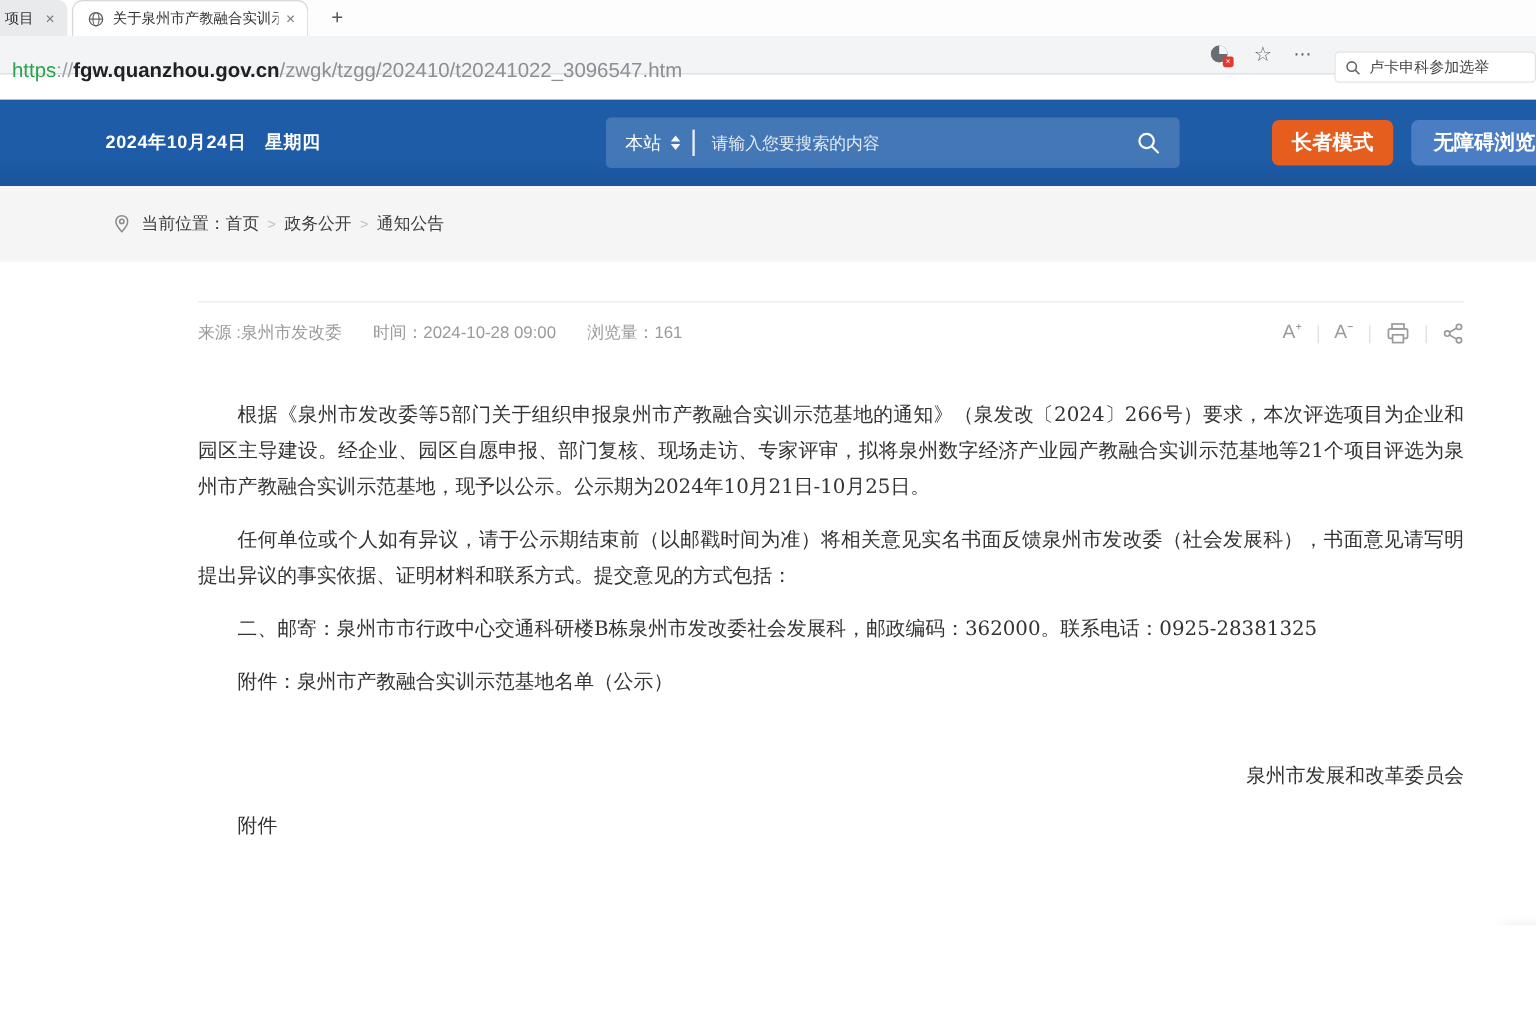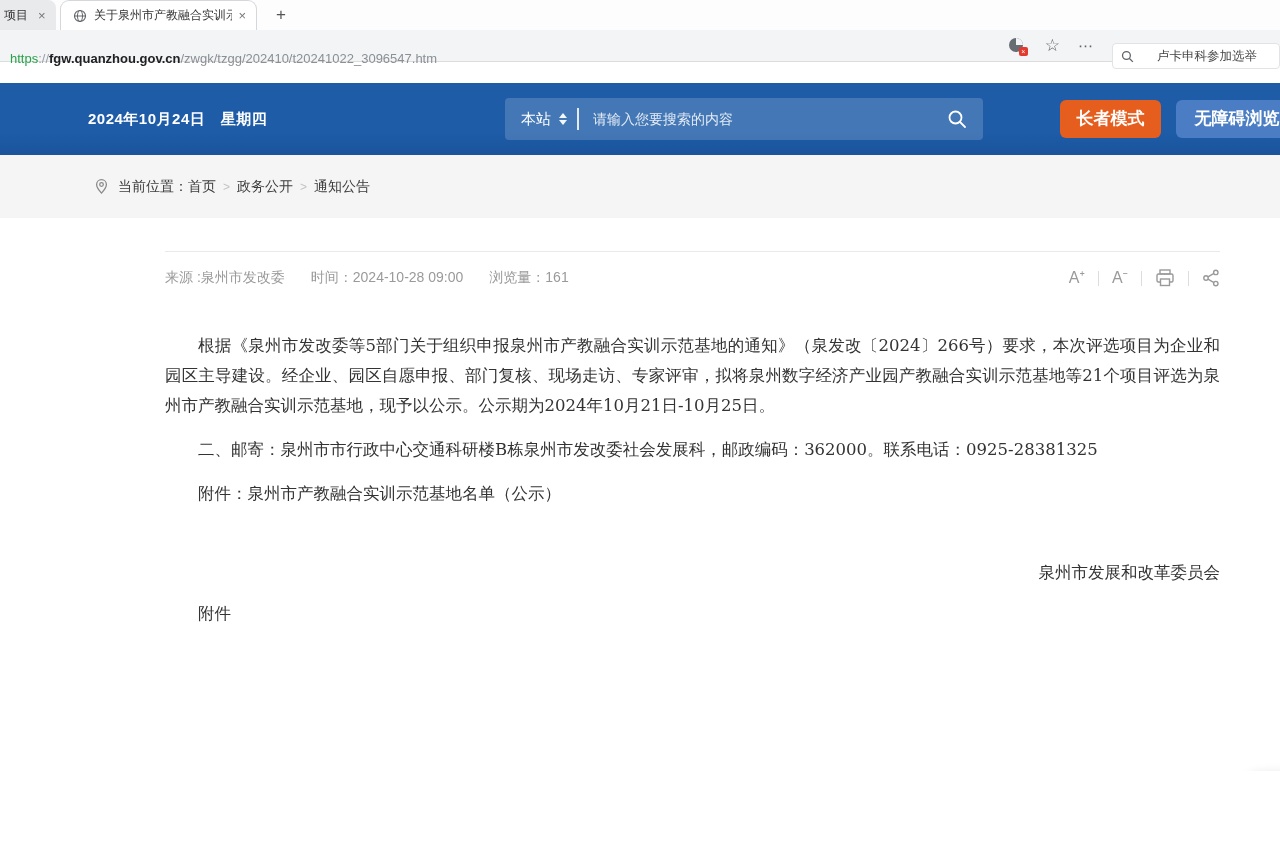--- a/index.html
+++ b/index.html
@@ -13,33 +13,33 @@
   .tab { position:absolute; top:0; height:30px; display:flex; align-items:center; font-size:12px; color:#333; }
   .tab-bg { left:-34px; width:90px; background:#e9eaec; border-radius:8px 8px 0 0; padding-left:38px; }
   .tab-bg .tab-close { margin-left:8px; }
   .tab-active { left:60px; width:197px; background:#fff; border:1px solid #d5d7da; border-bottom:none; border-radius:9px 9px 0 0; padding:0 8px 0 12px; }
   .tab-title { white-space:nowrap; overflow:hidden; max-width:138px; }
   .tab-close { color:#777; font-size:13px; cursor:default; margin-left:auto; padding:0 2px; }
   .globe { width:14px; height:14px; margin-right:7px; flex:0 0 auto; }
   .newtab { position:absolute; left:268px; top:2px; width:26px; height:26px; text-align:center; line-height:26px; font-size:17px; color:#555; }
 
   .urlrow { position:absolute; left:0; top:30px; width:1280px; height:32px; background:#f3f4f6; border-bottom:1px solid #dcdcdc; display:flex; align-items:center; }
-  .url { margin-left:10px; font-size:13px; white-space:nowrap;margin-top:26px; }
+  .url { margin-left:10px; font-size:17px; white-space:nowrap;margin-top:26px; }
   .url .proto { color:#27a348; }
   .url .sep { color:#9aa0a6; }
   .url .host { color:#202124; font-weight:bold; }
   .url .path { color:#8a8f94; }
   .urlrow-right { margin-left:auto; display:flex; align-items:center; gap:18px; padding-right:0; }
   .block-ico { position:relative; width:18px; height:18px; }
   .block-ico .dot { position:absolute; left:0; top:1px; width:14px; height:14px; border-radius:50%; background:#686d73; }
   .block-ico .dot::after { content:""; position:absolute; left:7px; top:0; width:7px; height:7px; background:#f3f4f6; border-radius:0 7px 0 0; }
   .block-ico .badge { position:absolute; right:-1px; bottom:-1px; width:9px; height:9px; background:#e23a2e; color:#fff; font-size:7px; line-height:9px; text-align:center; border-radius:2px; }
   .star { font-size:17px; color:#5f6368; line-height:1; }
   .more { font-size:15px; color:#5f6368; letter-spacing:1px; line-height:1; }
-  .hotsearch { width:168px; height:26px; background:#fff; border:1px solid #e2e3e5; border-radius:4px; display:flex; align-items:center; padding:0 8px; gap:23px;margin-top:21px; }
+  .hotsearch { width:168px; height:26px; background:#fff; border:1px solid #e2e3e5; border-radius:4px; display:flex; align-items:center; padding:0 8px; gap:7px;margin-top:21px; }
   .hotsearch span { font-size:12.5px; color:#444; white-space:nowrap; }
 
   
   .site-header { position:absolute; left:0; top:83px; width:1280px; height:72px;
     background:linear-gradient(to bottom,#1e5ca8 0%,#1e5ca8 68%,#1a549b 100%); }
   .hdr-date { position:absolute; left:88px; top:0; height:72px; line-height:72px; color:#fff; font-size:15px; font-weight:bold; letter-spacing:.5px; }
   .hdr-search { position:absolute; left:505px; top:15px; width:478px; height:42px; background:rgba(255,255,255,.17); border-radius:4px; display:flex; align-items:center; padding:0 16px; }
   .scope { color:#fff; font-size:15px; }
   .sort-arrows { display:inline-flex; flex-direction:column; gap:2px; margin:0 10px 0 8px; }
   .tri-up { width:0; height:0; border-left:4px solid transparent; border-right:4px solid transparent; border-bottom:5px solid rgba(255,255,255,.95); }
@@ -188,20 +188,21 @@
             <circle cx="13.8" cy="14.6" r="2.2" fill="none" stroke="#9a9a9a" stroke-width="1.4"></circle>
             <line x1="6" y1="7.9" x2="11.9" y2="4.4" stroke="#9a9a9a" stroke-width="1.4"></line>
             <line x1="6" y1="10.1" x2="11.9" y2="13.6" stroke="#9a9a9a" stroke-width="1.4"></line>
           </svg>
         </span>
       </div>
     </div>
 
     <div class="art-body">
       <p>根据《泉州市发改委等5部门关于组织申报泉州市产教融合实训示范基地的通知》（泉发改〔2024〕266号）要求，本次评选项目为企业和园区主导建设。经企业、园区自愿申报、部门复核、现场走访、专家评审，拟将泉州数字经济产业园产教融合实训示范基地等21个项目评选为泉州市产教融合实训示范基地，现予以公示。公示期为2024年10月21日-10月25日。</p>
+      <p>任何单位或个人如有异议，请于公示期结束前（以邮戳时间为准）将相关意见实名书面反馈泉州市发改委（社会发展科），书面意见请写明提出异议的事实依据、证明材料和联系方式。提交意见的方式包括：</p>
       <p>二、邮寄：泉州市市行政中心交通科研楼B栋泉州市发改委社会发展科，邮政编码：362000。联系电话：0925-28381325</p>
       <p>附件：泉州市产教融合实训示范基地名单（公示）</p>
     </div>
 
     <div class="sig sig-org">泉州市发展和改革委员会</div>
 
     <div class="bottom-partial">附件</div>
   </div>
 
   <div class="float-widget">

